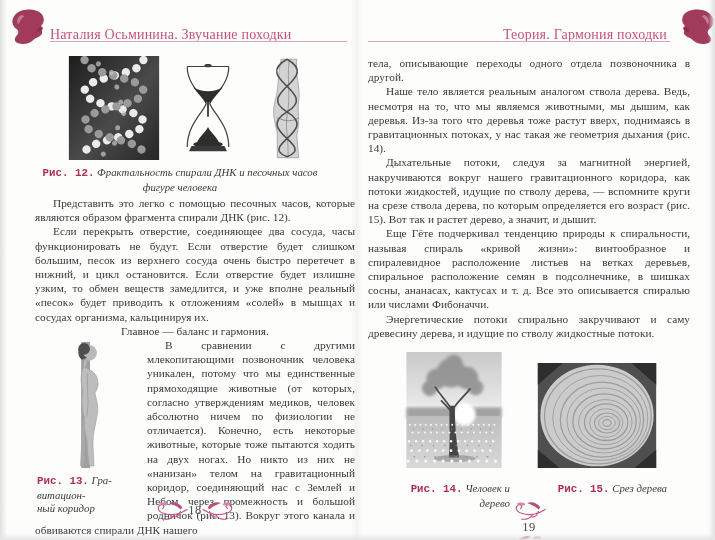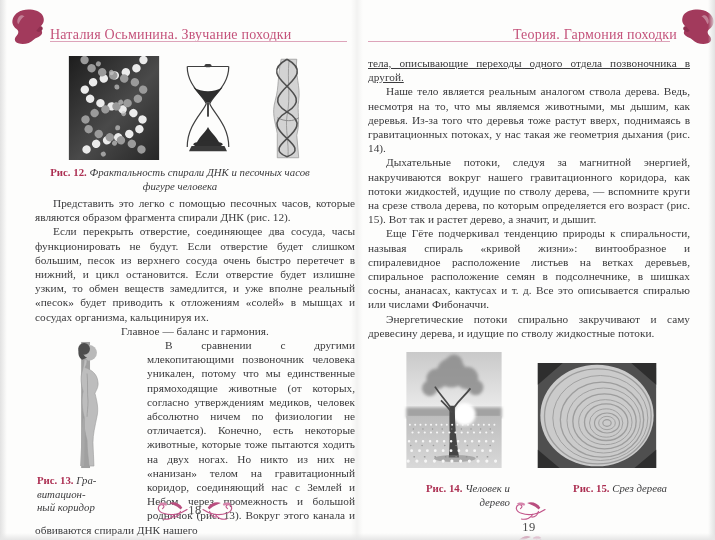--- a/index.html
+++ b/index.html
@@ -26,38 +26,38 @@
   
   .logo{position:absolute;top:8px;}
   .logo.l{left:10px;}
   .logo.r{left:676px;transform:scaleX(-1);}
   .header-title{
     position:absolute;top:27px;
     font-family:Liberation Serif, serif;
     font-size:14px;letter-spacing:.2px;color:#c4537b;white-space:nowrap;
   }
   .header-title.l{left:50px;}
-  .header-title.r{right:38px;text-align:right;}
+  .header-title.r{right:48px;text-align:right;}
   .header-rule{position:absolute;top:41px;height:1px;background:#dda4ba;}
   .header-rule.l{left:50px;width:297px;}
   .header-rule.r{left:368px;width:302px;}
 
   
   .fig12-row{position:absolute;left:60px;top:56px;display:flex;gap:8px;align-items:flex-start;}
   .caption{font-size:10.8px;line-height:13.5px;font-style:italic;color:#3a3a3c;text-align:right;}
-  .cap-label{font-style:normal;font-weight:bold;color:#ac2f52;}
+  .cap-label{font-style:normal;font-weight:bold;color:#ac2f52;font-family:Liberation Mono, monospace;}
   .caption12{position:absolute;left:40px;top:166px;width:280px;text-align:center;}
 
   
   .bodytext{position:absolute;font-size:11.3px;line-height:14.2px;text-align:justify;
     hyphens:auto;-webkit-hyphens:auto;}
   .bodytext.l{left:35px;top:196px;width:320px;}
   .bodytext.r{left:368px;top:56px;width:322px;}
   .bodytext p{margin:0;text-indent:18px;}
-  .bodytext p.noindent{text-indent:0;text-decoration:underline;}
+  .bodytext p.noindent{text-indent:0;}
   .bodytext p.center{text-indent:0;text-align:center;}
 
   
   .fig13{float:left;width:102px;margin:2px 10px 0 0;}
   .fig13 svg{display:block;margin-left:16px;}
   .caption13{margin-top:4px;margin-left:2px;width:78px;text-align:left;}
   .cap13-text{white-space:pre-line;text-align:center;}
 
   
   .figblock{position:absolute;text-align:center;}

